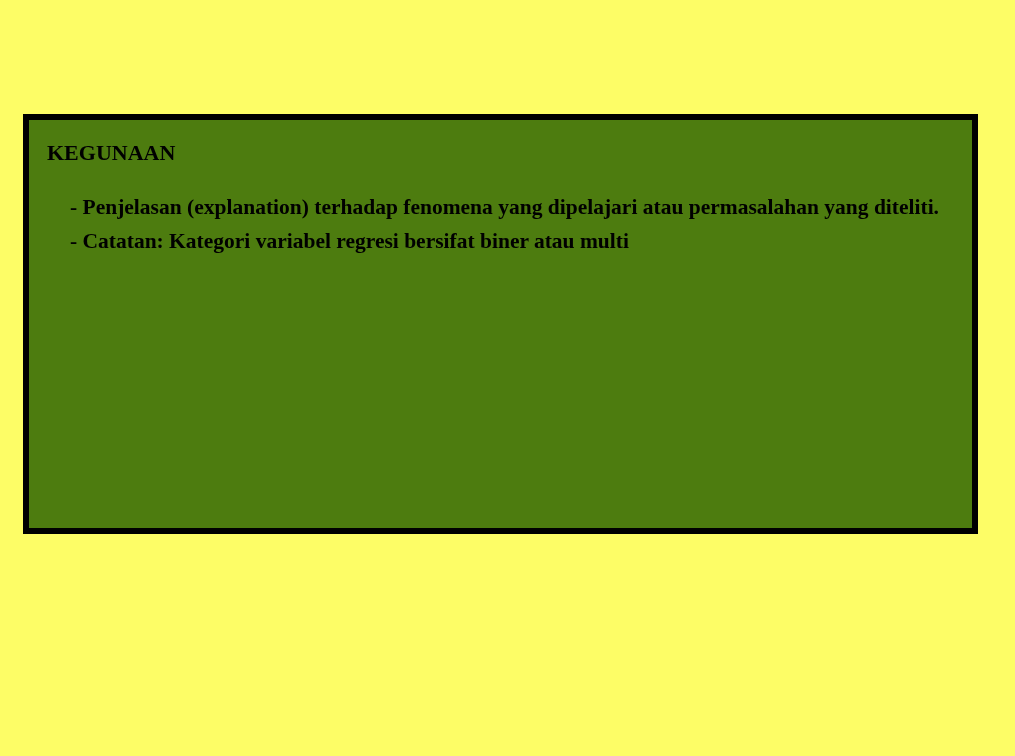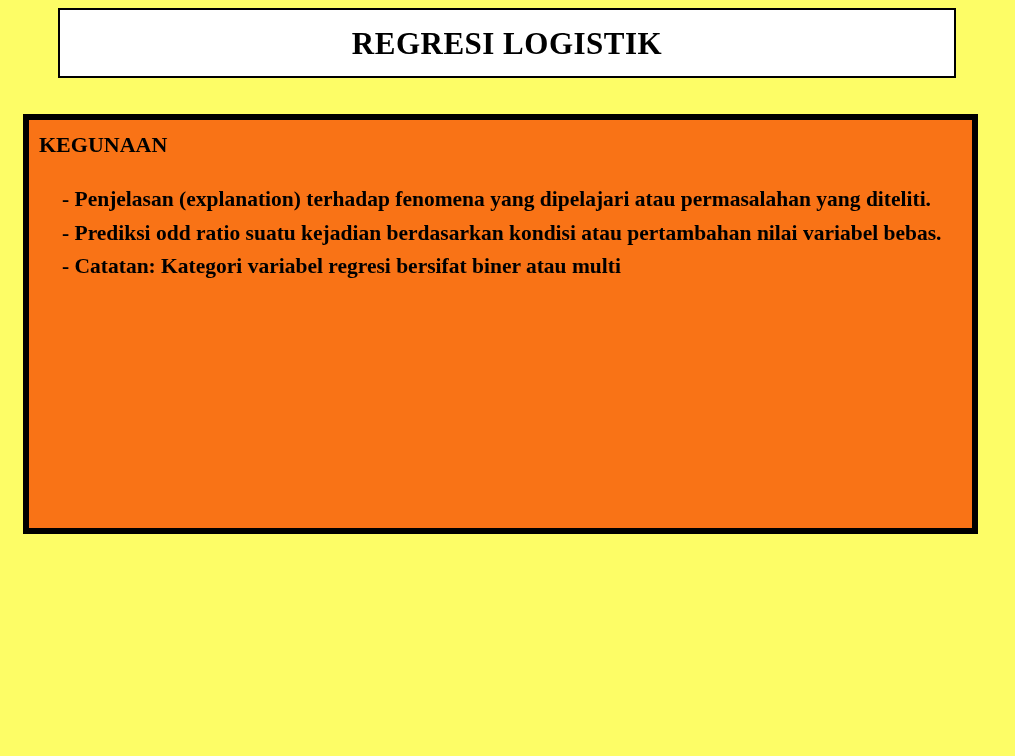--- a/index.html
+++ b/index.html
@@ -46,24 +46,24 @@
     white-space: nowrap;
   }
 
   
   .content-box {
     position: absolute;
     left: 23px;
     top: 114px;
     width: 955px;
     height: 420px;
-    background: #f97316;
+    background: #4d7c0f;
     border: 6px solid #000000;
     box-sizing: border-box;
-    padding: 4px;
+    padding: 12px;
   }
 
   .heading {
     font-family: "Liberation Serif", "DejaVu Serif", serif;
     font-weight: bold;
     font-size: 22px;
     color: #000000;
     line-height: 1.1;
     margin: 9px 0 0 6px;
     white-space: nowrap;
@@ -91,33 +91,29 @@
   .para.no-justify {
     text-align: left;
     text-align-last: left;
   }
 </style>
 </head>
 <body>
 
 <div class="slide">
 
-  <div class="title-box">
-    <div class="title-text">REGRESI LOGISTIK</div>
-  </div>
 
   <div class="content-box">
 
     <div class="heading">KEGUNAAN</div>
 
     <div class="body-block">
 
       <p class="para justify-last-left">-    Penjelasan (explanation) terhadap fenomena yang dipelajari atau permasalahan yang diteliti.</p>
 
-      <p class="para justify-last-left">-     Prediksi odd ratio suatu kejadian berdasarkan kondisi atau pertambahan nilai variabel bebas.</p>
 
 
       <p class="para no-justify">-  Catatan:  Kategori variabel regresi bersifat biner atau multi</p>
 
     </div>
   </div>
 
 </div>
 
 </body></html>

